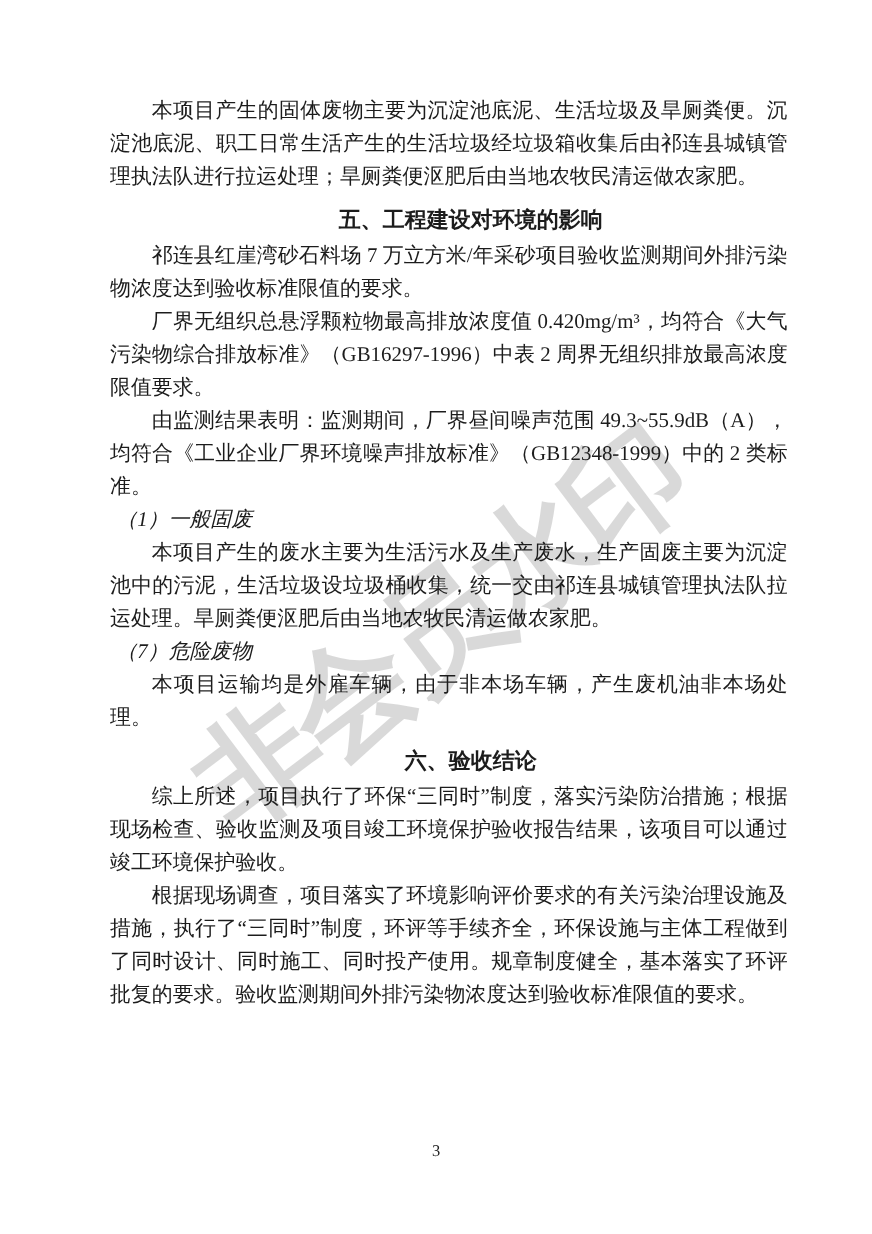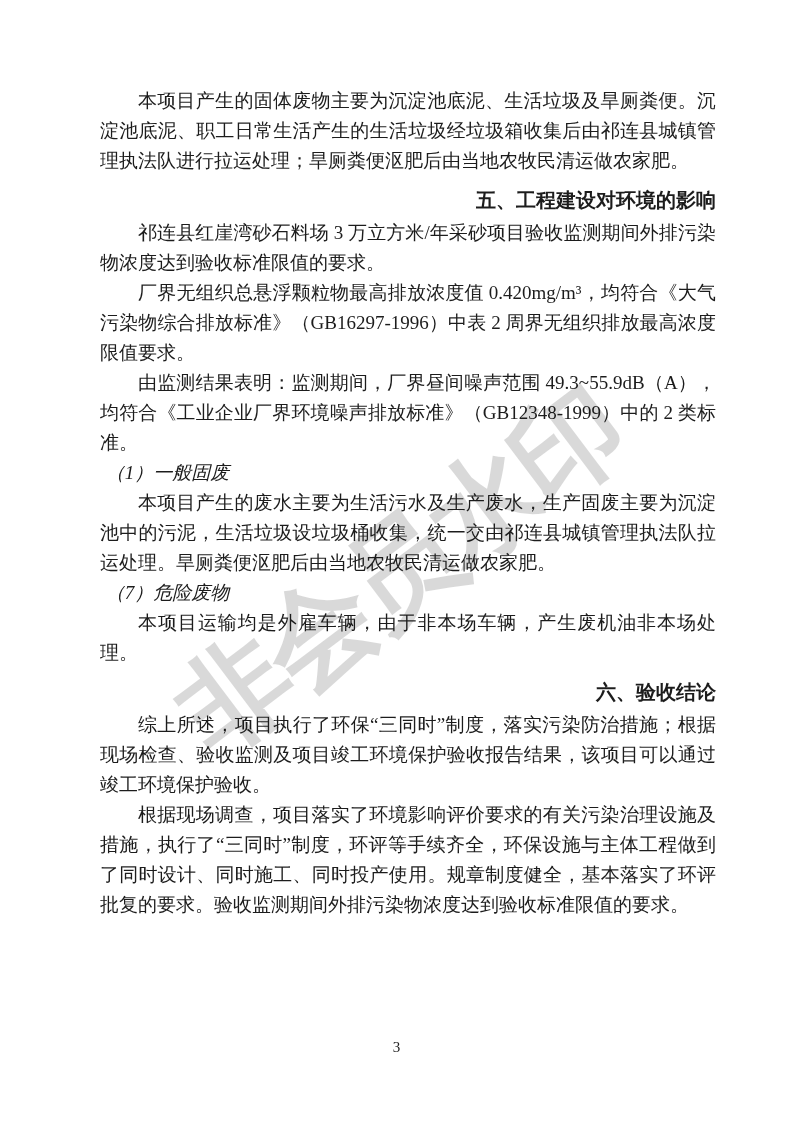--- a/index.html
+++ b/index.html
@@ -47,21 +47,21 @@
   }
   .para-body {
     text-indent: 2em;
   }
   .para-heading {
     font-weight: bold;
     font-size: 20px;
     text-indent: 2em;
     margin-top: 9px !important;
     margin-bottom: 3px !important;
-    text-align: right;
+    text-align: center;
   }
   .para-subitem {
     text-indent: 0.3em;
     font-style: italic;
   }
   .page-number {
     position: absolute;
     left: 0;
     bottom: 66px;
     width: 100%;
@@ -74,21 +74,21 @@
 </head>
 <body>
 
 <div class="page">
 
   <div class="watermark">非会员水印</div>
 
   <div class="content">
       <p class="para-body">本项目产生的固体废物主要为沉淀池底泥、生活垃圾及旱厕粪便。沉淀池底泥、职工日常生活产生的生活垃圾经垃圾箱收集后由祁连县城镇管理执法队进行拉运处理；旱厕粪便沤肥后由当地农牧民清运做农家肥。</p>
       <p class="para-heading">五、工程建设对环境的影响</p>
-      <p class="para-body">祁连县红崖湾砂石料场 3 万立方米/年采砂项目验收监测期间外排污染物浓度达到验收标准限值的要求。</p>
+      <p class="para-body">祁连县红崖湾砂石料场 7 万立方米/年采砂项目验收监测期间外排污染物浓度达到验收标准限值的要求。</p>
       <p class="para-body">厂界无组织总悬浮颗粒物最高排放浓度值 0.420mg/m³，均符合《大气污染物综合排放标准》（GB16297-1996）中表 2 周界无组织排放最高浓度限值要求。</p>
       <p class="para-body">由监测结果表明：监测期间，厂界昼间噪声范围 49.3~55.9dB（A），均符合《工业企业厂界环境噪声排放标准》（GB12348-1999）中的 2 类标准。</p>
       <p class="para-subitem">（1）一般固废</p>
       <p class="para-body">本项目产生的废水主要为生活污水及生产废水，生产固废主要为沉淀池中的污泥，生活垃圾设垃圾桶收集，统一交由祁连县城镇管理执法队拉运处理。旱厕粪便沤肥后由当地农牧民清运做农家肥。</p>
       <p class="para-subitem">（7）危险废物</p>
       <p class="para-body">本项目运输均是外雇车辆，由于非本场车辆，产生废机油非本场处理。</p>
       <p class="para-heading">六、验收结论</p>
       <p class="para-body">综上所述，项目执行了环保“三同时”制度，落实污染防治措施；根据现场检查、验收监测及项目竣工环境保护验收报告结果，该项目可以通过竣工环境保护验收。</p>
       <p class="para-body">根据现场调查，项目落实了环境影响评价要求的有关污染治理设施及措施，执行了“三同时”制度，环评等手续齐全，环保设施与主体工程做到了同时设计、同时施工、同时投产使用。规章制度健全，基本落实了环评批复的要求。验收监测期间外排污染物浓度达到验收标准限值的要求。</p>
     </div>

